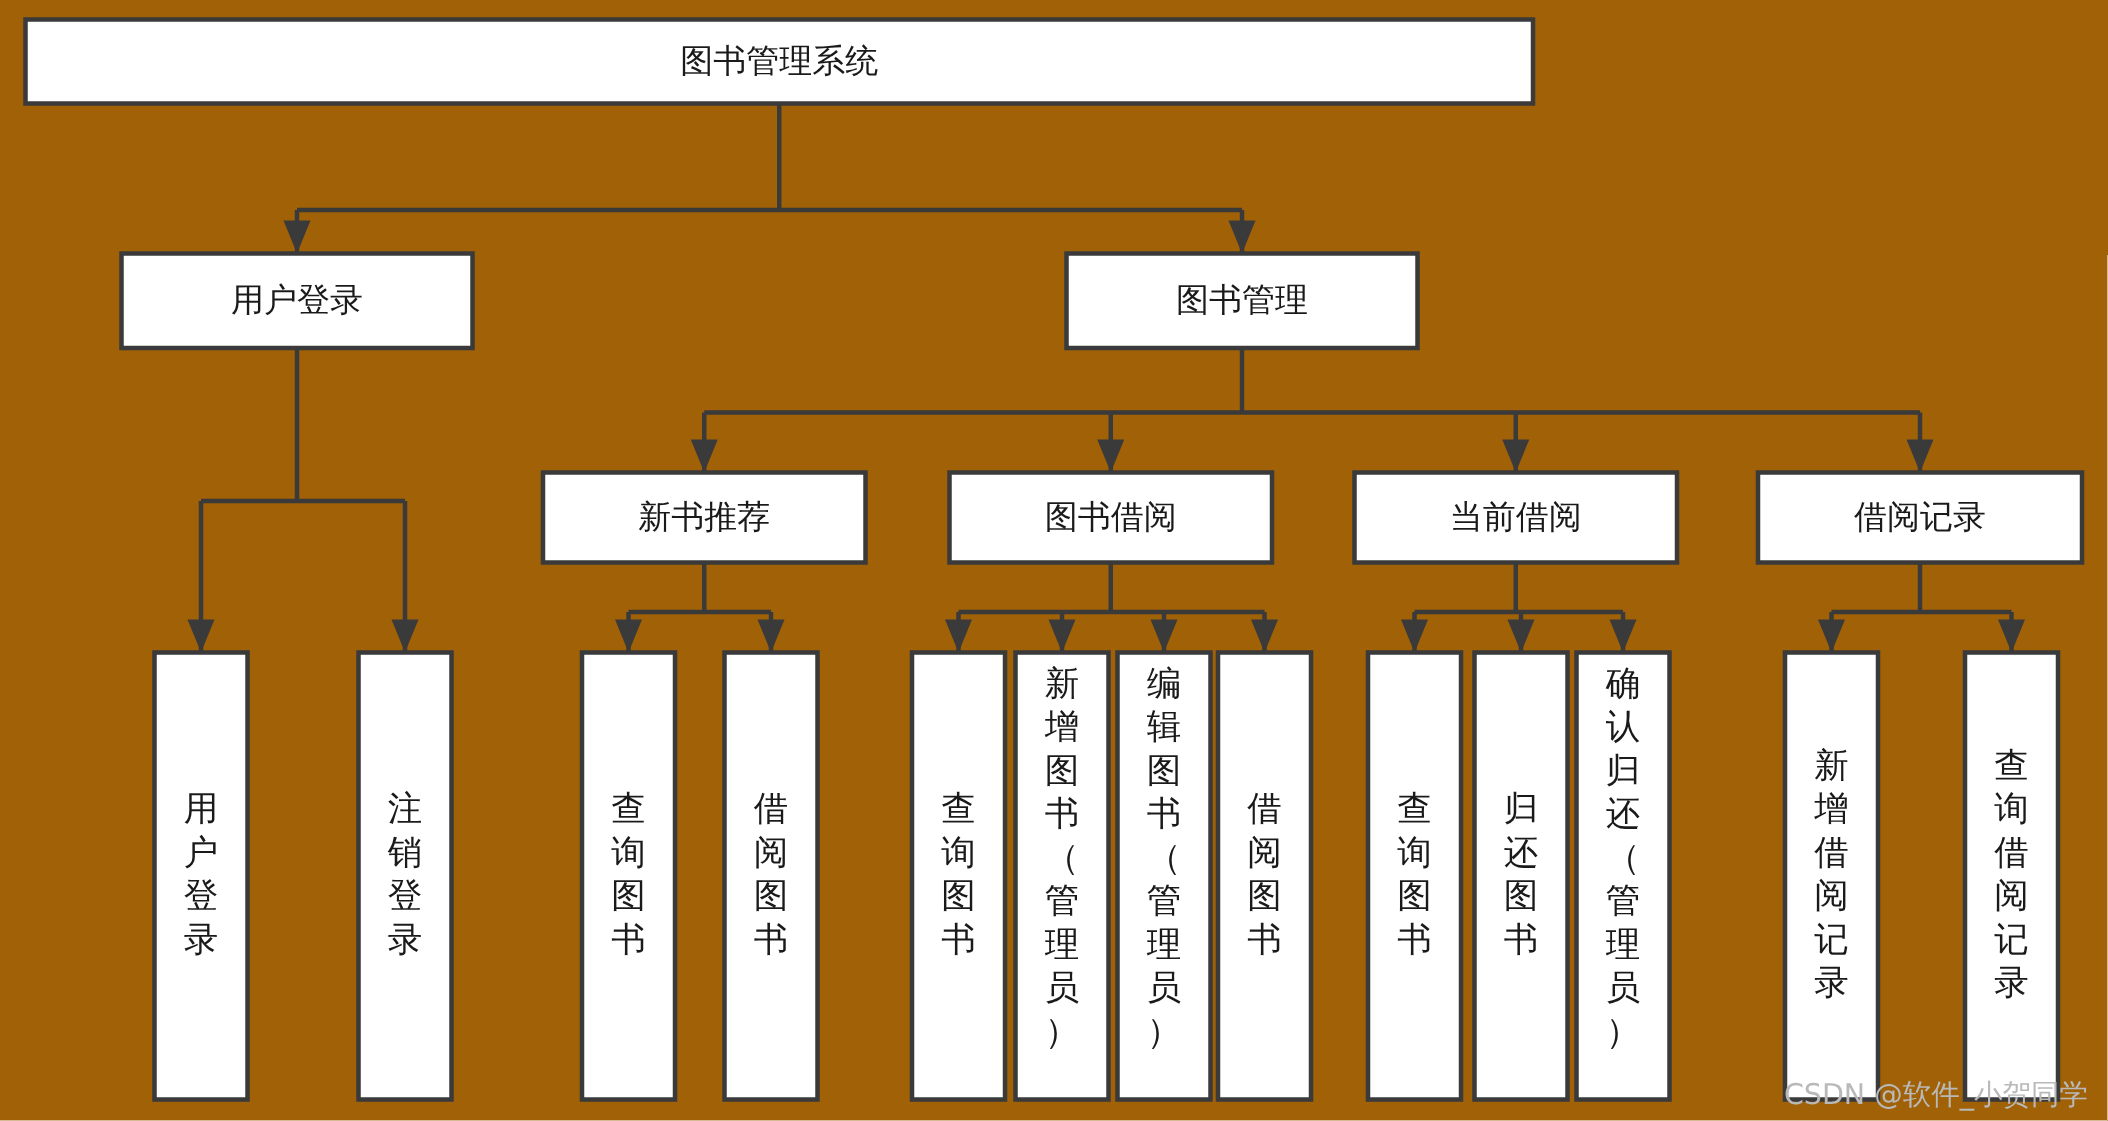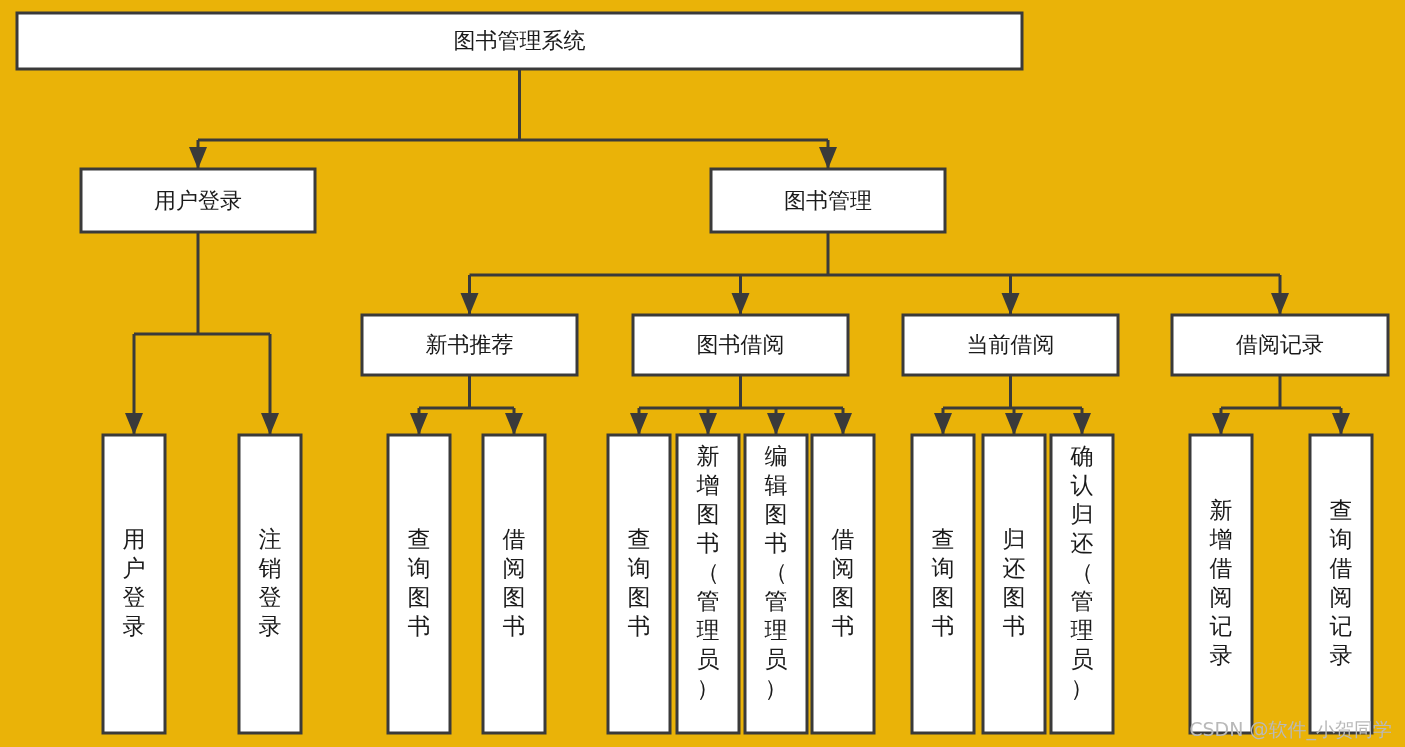--- a/index.html
+++ b/index.html
@@ -8,21 +8,21 @@
     padding: 0;
     background: #ffffff;
   }
   body {
     font-family: "DejaVu Sans", "Liberation Sans", sans-serif;
   }
   #diagram-root {
     position: relative;
     width: 1405px;
     height: 747px;
-    background: #eab308;
+    background: #a16207;
     overflow: hidden;
   }
   svg.diagram-canvas {
     position: absolute;
     left: 0;
     top: 0;
     width: 1405px;
     height: 747px;
     display: block;
   }

